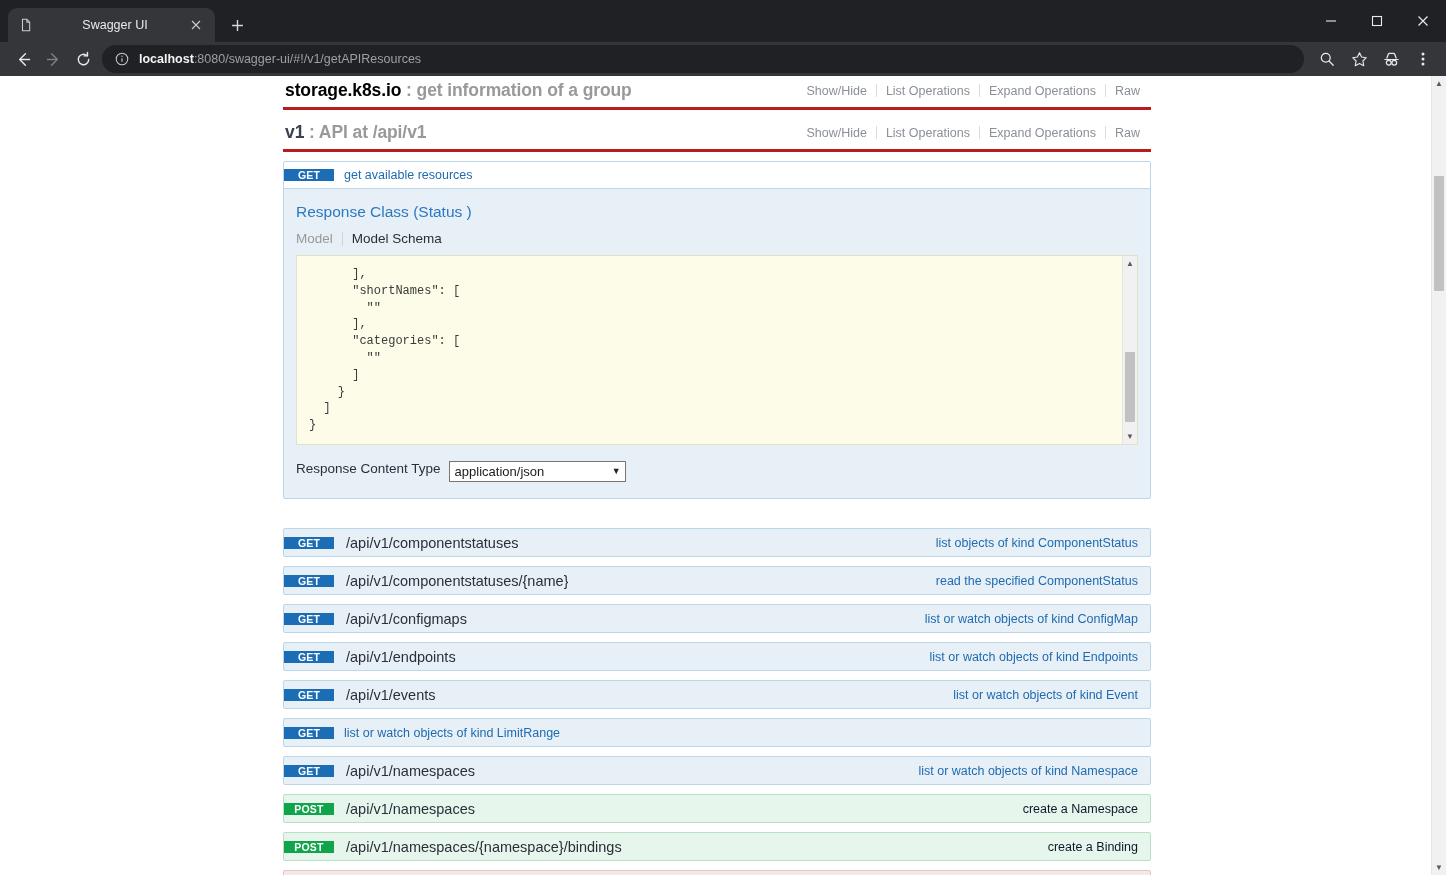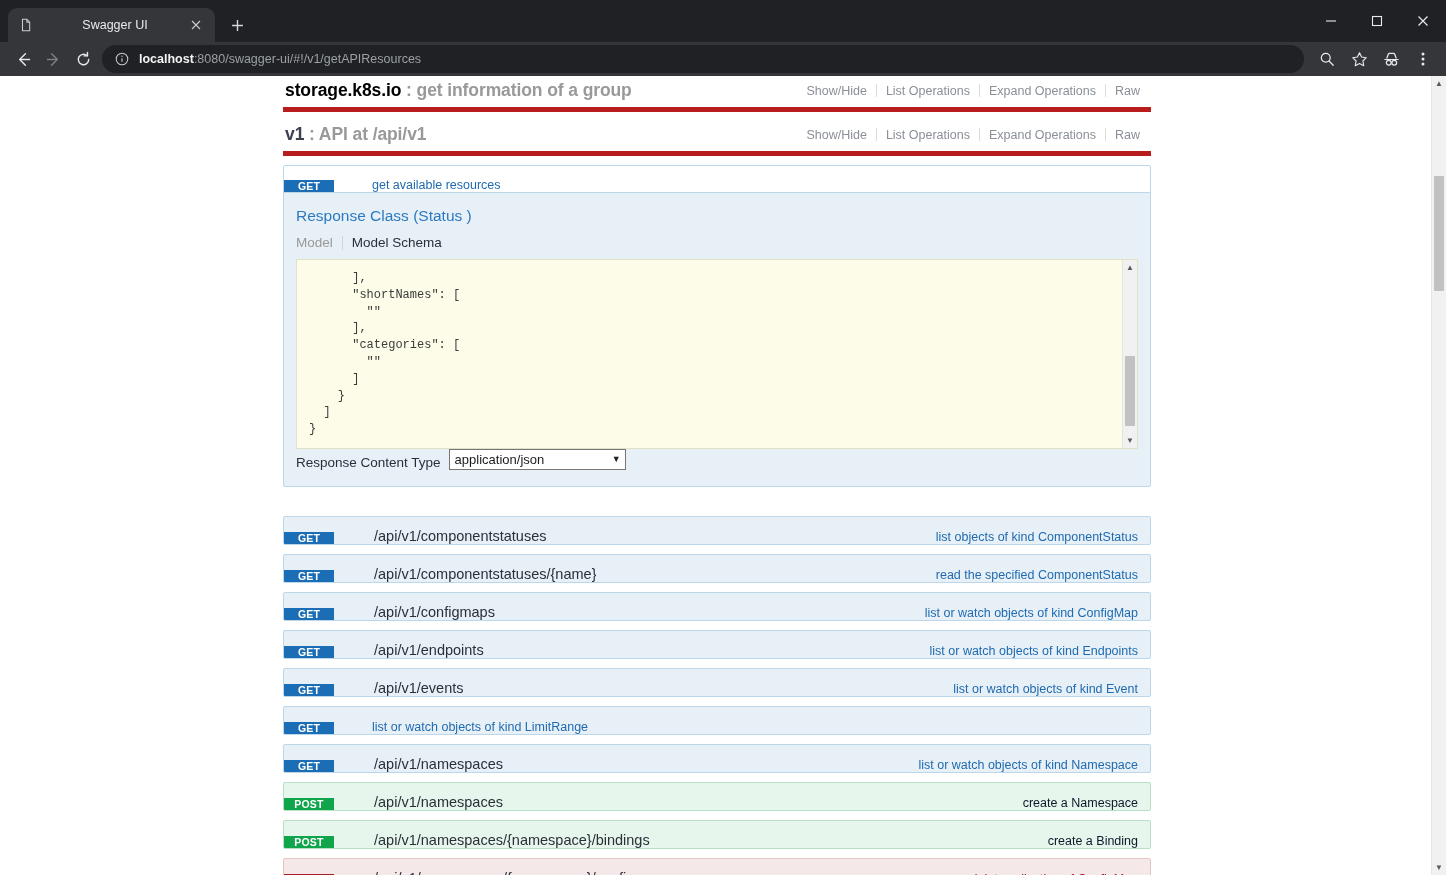--- a/index.html
+++ b/index.html
@@ -43,33 +43,33 @@
 
   
   .viewport { flex:1; background:#ffffff; position:relative; overflow:hidden; display:flex; }
   .page { flex:1; position:relative; overflow:hidden; }
 
   .content { position:absolute; left:283px; top:0; width:868px; }
 
   
   .resource-head {
     display:flex; align-items:center; justify-content:space-between;
-    border-bottom:5px solid #b91c1c; padding:0 2px 6px 2px;
+    border-bottom:3px solid #b91c1c; padding:0 2px 6px 2px;
   }
   .resource-head .rh-title { font-size:17.5px; font-weight:bold; letter-spacing:-0.1px; }
   .rh-title .rh-name { color:#3b4151; }
   .rh-title .rh-desc { color:#999999; }
   .rh-title.muted .rh-name, .rh-title.muted .rh-desc { color:#999999; }
   .rh-links { display:flex; align-items:center; font-size:12.5px; }
   .rh-links a { color:#8a8f98; text-decoration:none; padding:0 9px; }
   .rh-links .sep { width:1px; height:13px; background:#dcdcdc; }
 
   
   .op { margin-top:9px; border-radius:2px; overflow:hidden; }
-  .op-head { display:flex; align-items:flex-end; height:27px;gap:28px; }
+  .op-head { display:flex; align-items:center; height:27px; }
   .badge {
     width:50px; flex:none; color:#ffffff; font-size:10.5px; font-weight:bold;
     display:flex; align-items:center; justify-content:center; letter-spacing:0.2px;
   }
   .op-path { flex:1; display:flex; align-items:center; padding:0 0 0 12px; font-size:14.5px; min-width:0; }
   .op-path .pathtext { color:#2a2f38; white-space:nowrap; overflow:hidden; text-overflow:ellipsis; }
   .op-sum { display:flex; align-items:center; padding:0 12px 0 10px; font-size:12.5px; white-space:nowrap; }
 
   .op.get   { border:1px solid #bcd6ea; background:#e7f0f7; }
   .op.get .badge { background:#1b6eb5; }
@@ -100,21 +100,21 @@
   .codebox pre {
     margin:0; padding:10px 12px; color:#3b3b3b;
     font-family:"Liberation Mono", monospace; font-size:12px; line-height:16.8px;
     white-space:pre;
   }
   .inner-sb { position:absolute; right:0; top:0; width:15px; height:100%; background:#f1f1f1; border-left:1px solid #e6e6d8; }
   .inner-sb .arrow { height:15px; display:flex; align-items:center; justify-content:center; color:#5a5a5a; font-size:8px; }
   .inner-sb .arrow.down { position:absolute; bottom:0; left:0; right:0; }
   .inner-sb .thumb { position:absolute; left:2px; right:2px; bottom:22px; height:70px; background:#c1c1c1; border-radius:1px; }
 
-  .rct-row { display:flex; align-items:flex-end; }
+  .rct-row { display:flex; align-items:flex-start; margin-top:16px; }
   .rct-label { font-size:13.5px; color:#2a2f38; margin-right:8px; }
   .rct-select {
     height:21px; width:177px; background:#ffffff; border:1px solid #767676;
     display:flex; align-items:center; justify-content:space-between; padding:0 4px 0 5px;
     font-size:13px; color:#1b1b1b;
   }
   .rct-select .caret { font-size:9px; color:#222; line-height:1; }
 
   .gap { height:20px; }
 

